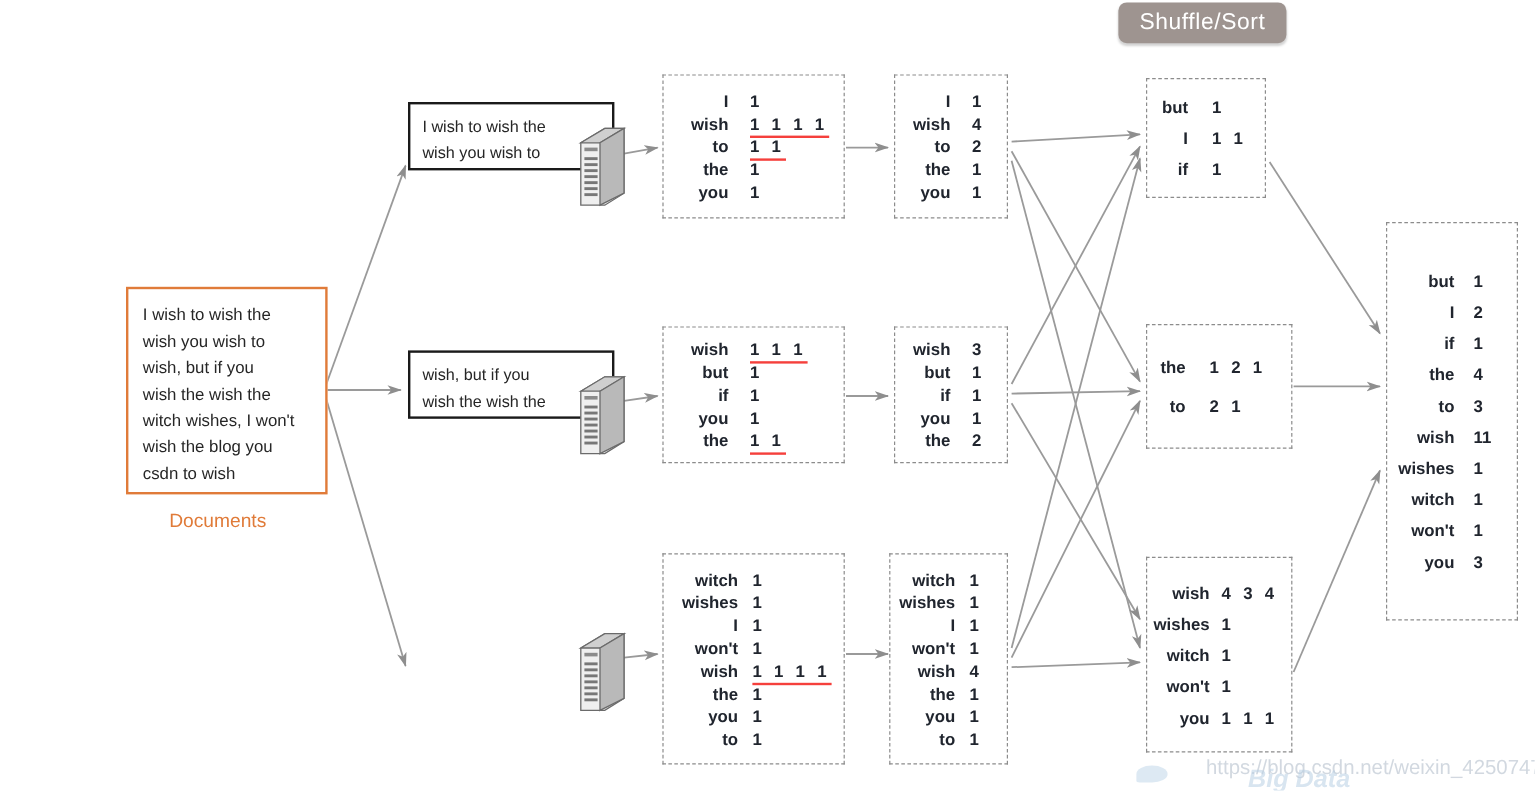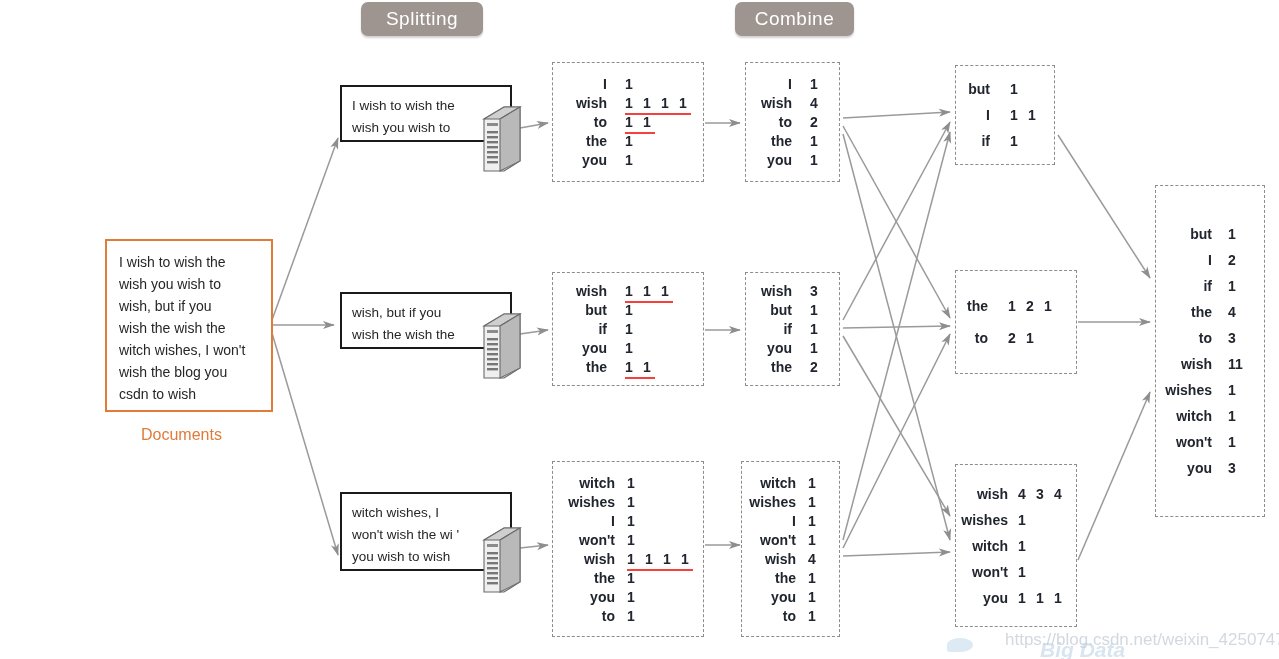--- a/index.html
+++ b/index.html
@@ -187,46 +187,40 @@
       <path d="M843,540 L950,132"></path>
       <path d="M843,548 L950,334"></path>
       <path d="M843,556 L950,552"></path>
 
       <path d="M1058,135 L1150,278"></path>
       <path d="M1078,322 L1150,322"></path>
       <path d="M1078,560 L1150,392"></path>
     </g>
   </svg>
 
-  <div class="stage-pill" style="left:361px; top:2px; width:122px;">Splitting</div>
-  <div class="stage-pill" style="left:735px; top:2px; width:119px;">Combine</div>
+  <div class="stage-pill" style="left:932px; top:2px; width:140px;">Shuffle/Sort</div>
 
   <div class="doc-box" style="left:105px; top:239px; width:168px; height:173px;">
     <div>I wish to wish the</div>
     <div>wish you wish to</div>
     <div>wish, but if you</div>
     <div>wish the wish the</div>
     <div>witch wishes, I won't</div>
     <div>wish the blog you</div>
     <div>csdn to wish</div>
   </div>
   <div class="doc-caption" style="left:141px; top:426px;">Documents</div>
 
   <div class="split-box" style="left:340px; top:85px; width:172px; height:57px;">
     <div>I wish to wish the</div>
     <div>wish you wish to</div>
   </div>
   <div class="split-box" style="left:340px; top:292px; width:172px; height:57px;">
     <div>wish, but if you</div>
     <div>wish the wish the</div>
-  </div>
-  <div class="split-box" style="left:340px; top:492px; width:172px; height:79px;">
-    <div>witch wishes, I</div>
-    <div>won't wish the wi '</div>
-    <div>you wish to wish</div>
   </div>
 
   <svg class="server" style="left:478px; top:105px;" viewBox="0 0 46 70">
     <polygon points="6,14 26,2 42,2 42,56 26,66 6,66" fill="#efefef" stroke="#6b6b6b" stroke-width="1.1"></polygon>
     <polygon points="6,14 26,2 42,2 22,14" fill="#cfcfcf" stroke="#6b6b6b" stroke-width="1.1"></polygon>
     <polygon points="22,14 42,2 42,56 22,66" fill="#b9b9b9" stroke="#6b6b6b" stroke-width="1.1"></polygon>
     <rect x="9" y="18" width="11" height="3" fill="#8b8b8b"></rect>
     <g fill="#777">
       <rect x="9" y="26" width="11" height="2.4"></rect>
         <rect x="9" y="31" width="11" height="2.4"></rect>

